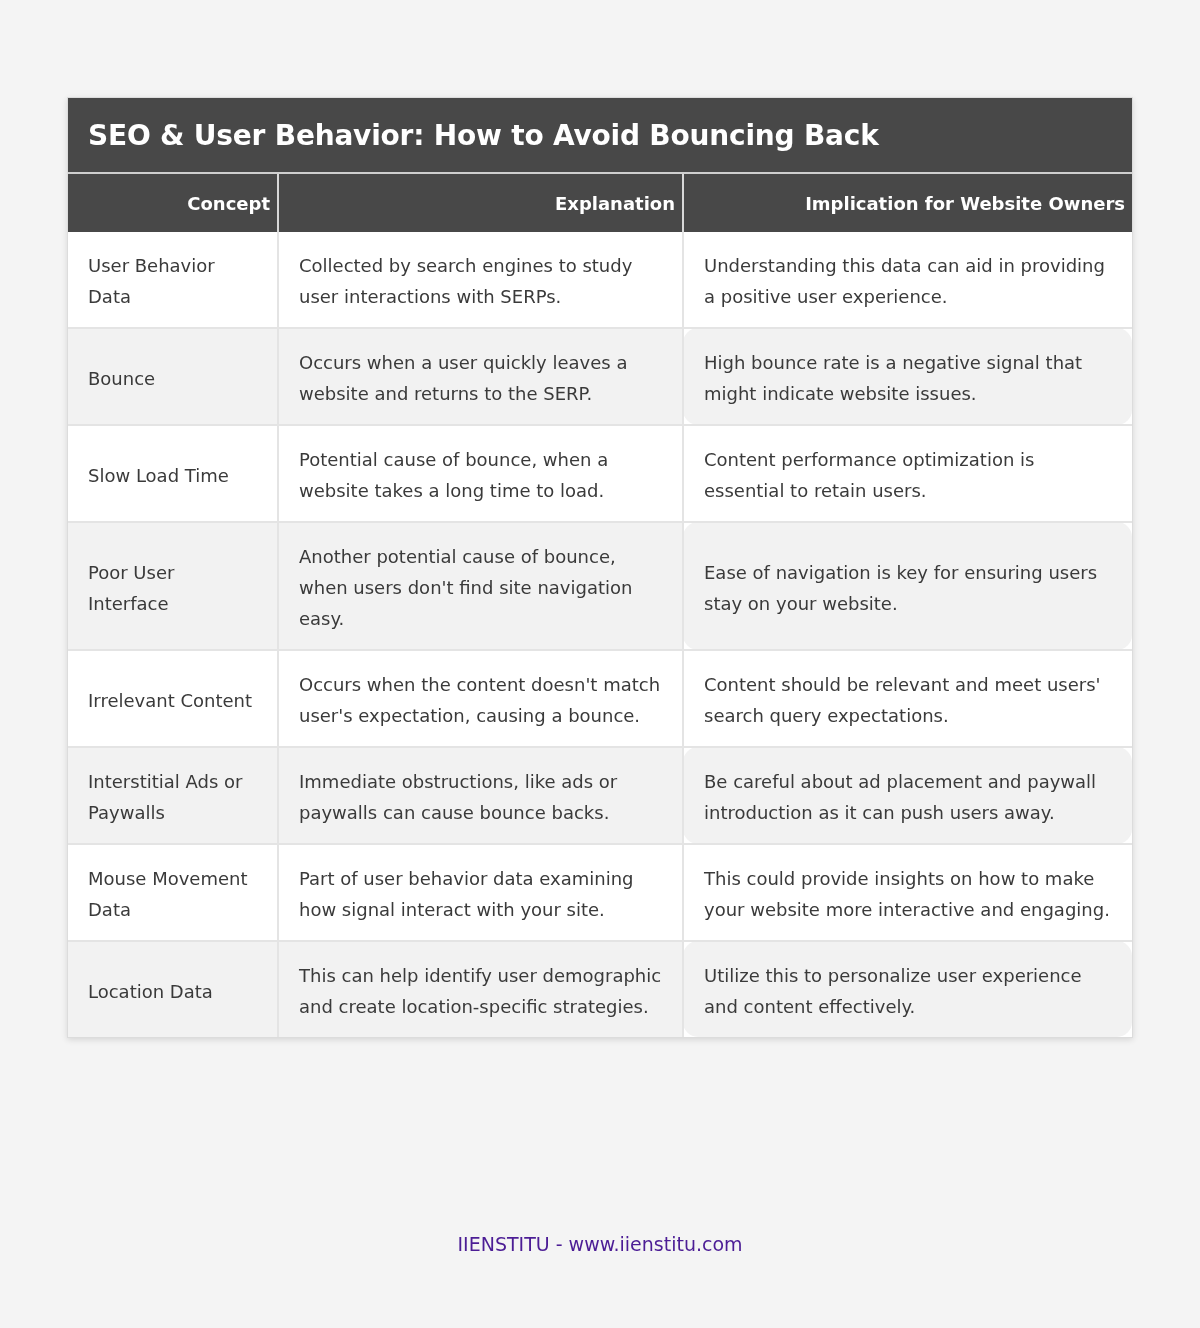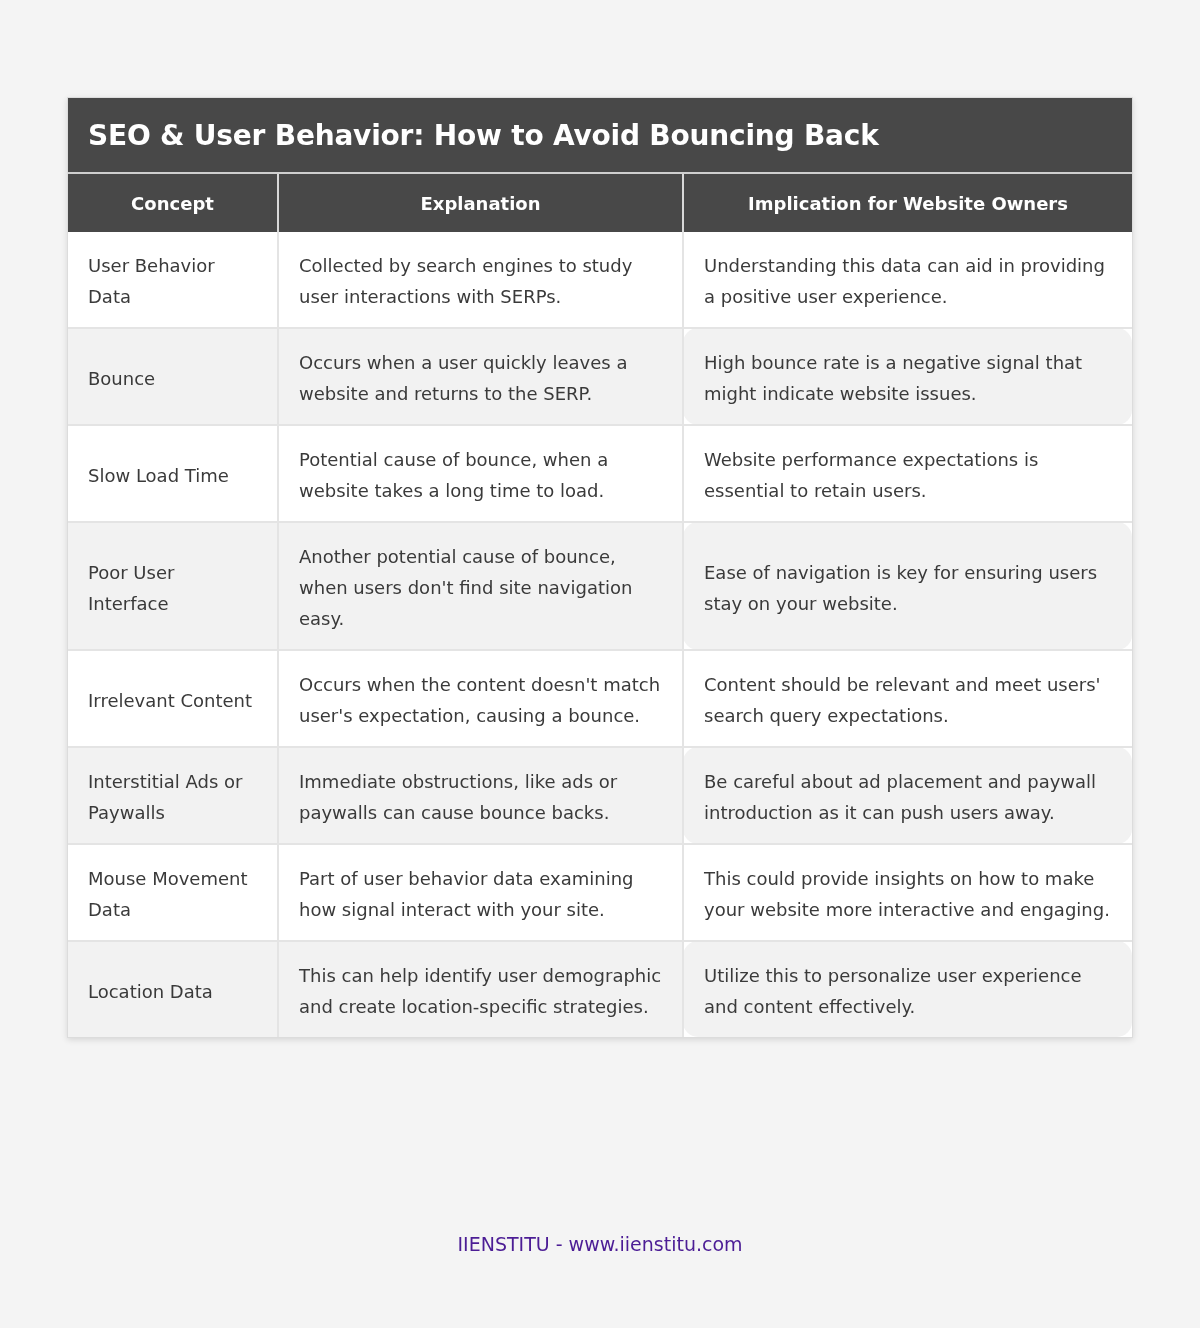--- a/index.html
+++ b/index.html
@@ -44,21 +44,21 @@
       table-layout: fixed;
     }
     col.c1 { width: 210px; }
     col.c2 { width: 405px; }
     col.c3 { width: auto; }
     thead th {
       background: #484848;
       color: #ffffff;
       font-weight: bold;
       font-size: 18px;
-      text-align: center;
+      text-align: right;
       height: 58px;
       padding: 0 7px;
       border-right: 2px solid #d8d8d8;
       box-sizing: border-box;
     }
     thead th:last-child { border-right: none; }
     tbody td {
       font-size: 18px;
       line-height: 31px;
       padding: 18px 20px 15px 20px;
@@ -106,21 +106,21 @@
         <td>Understanding this data can aid in providing a positive user experience.</td>
       </tr>
       <tr>
         <td>Bounce</td>
         <td>Occurs when a user quickly leaves a website and returns to the SERP.</td>
         <td>High bounce rate is a negative signal that might indicate website issues.</td>
       </tr>
       <tr>
         <td>Slow Load Time</td>
         <td>Potential cause of bounce, when a website takes a long time to load.</td>
-        <td>Website performance expectations is essential to retain users.</td>
+        <td>Content performance optimization is essential to retain users.</td>
       </tr>
       <tr>
         <td>Poor User Interface</td>
         <td>Another potential cause of bounce, when users don't find site navigation easy.</td>
         <td>Ease of navigation is key for ensuring users stay on your website.</td>
       </tr>
       <tr>
         <td>Irrelevant Content</td>
         <td>Occurs when the content doesn't match user's expectation, causing a bounce.</td>
         <td>Content should be relevant and meet users' search query expectations.</td>

